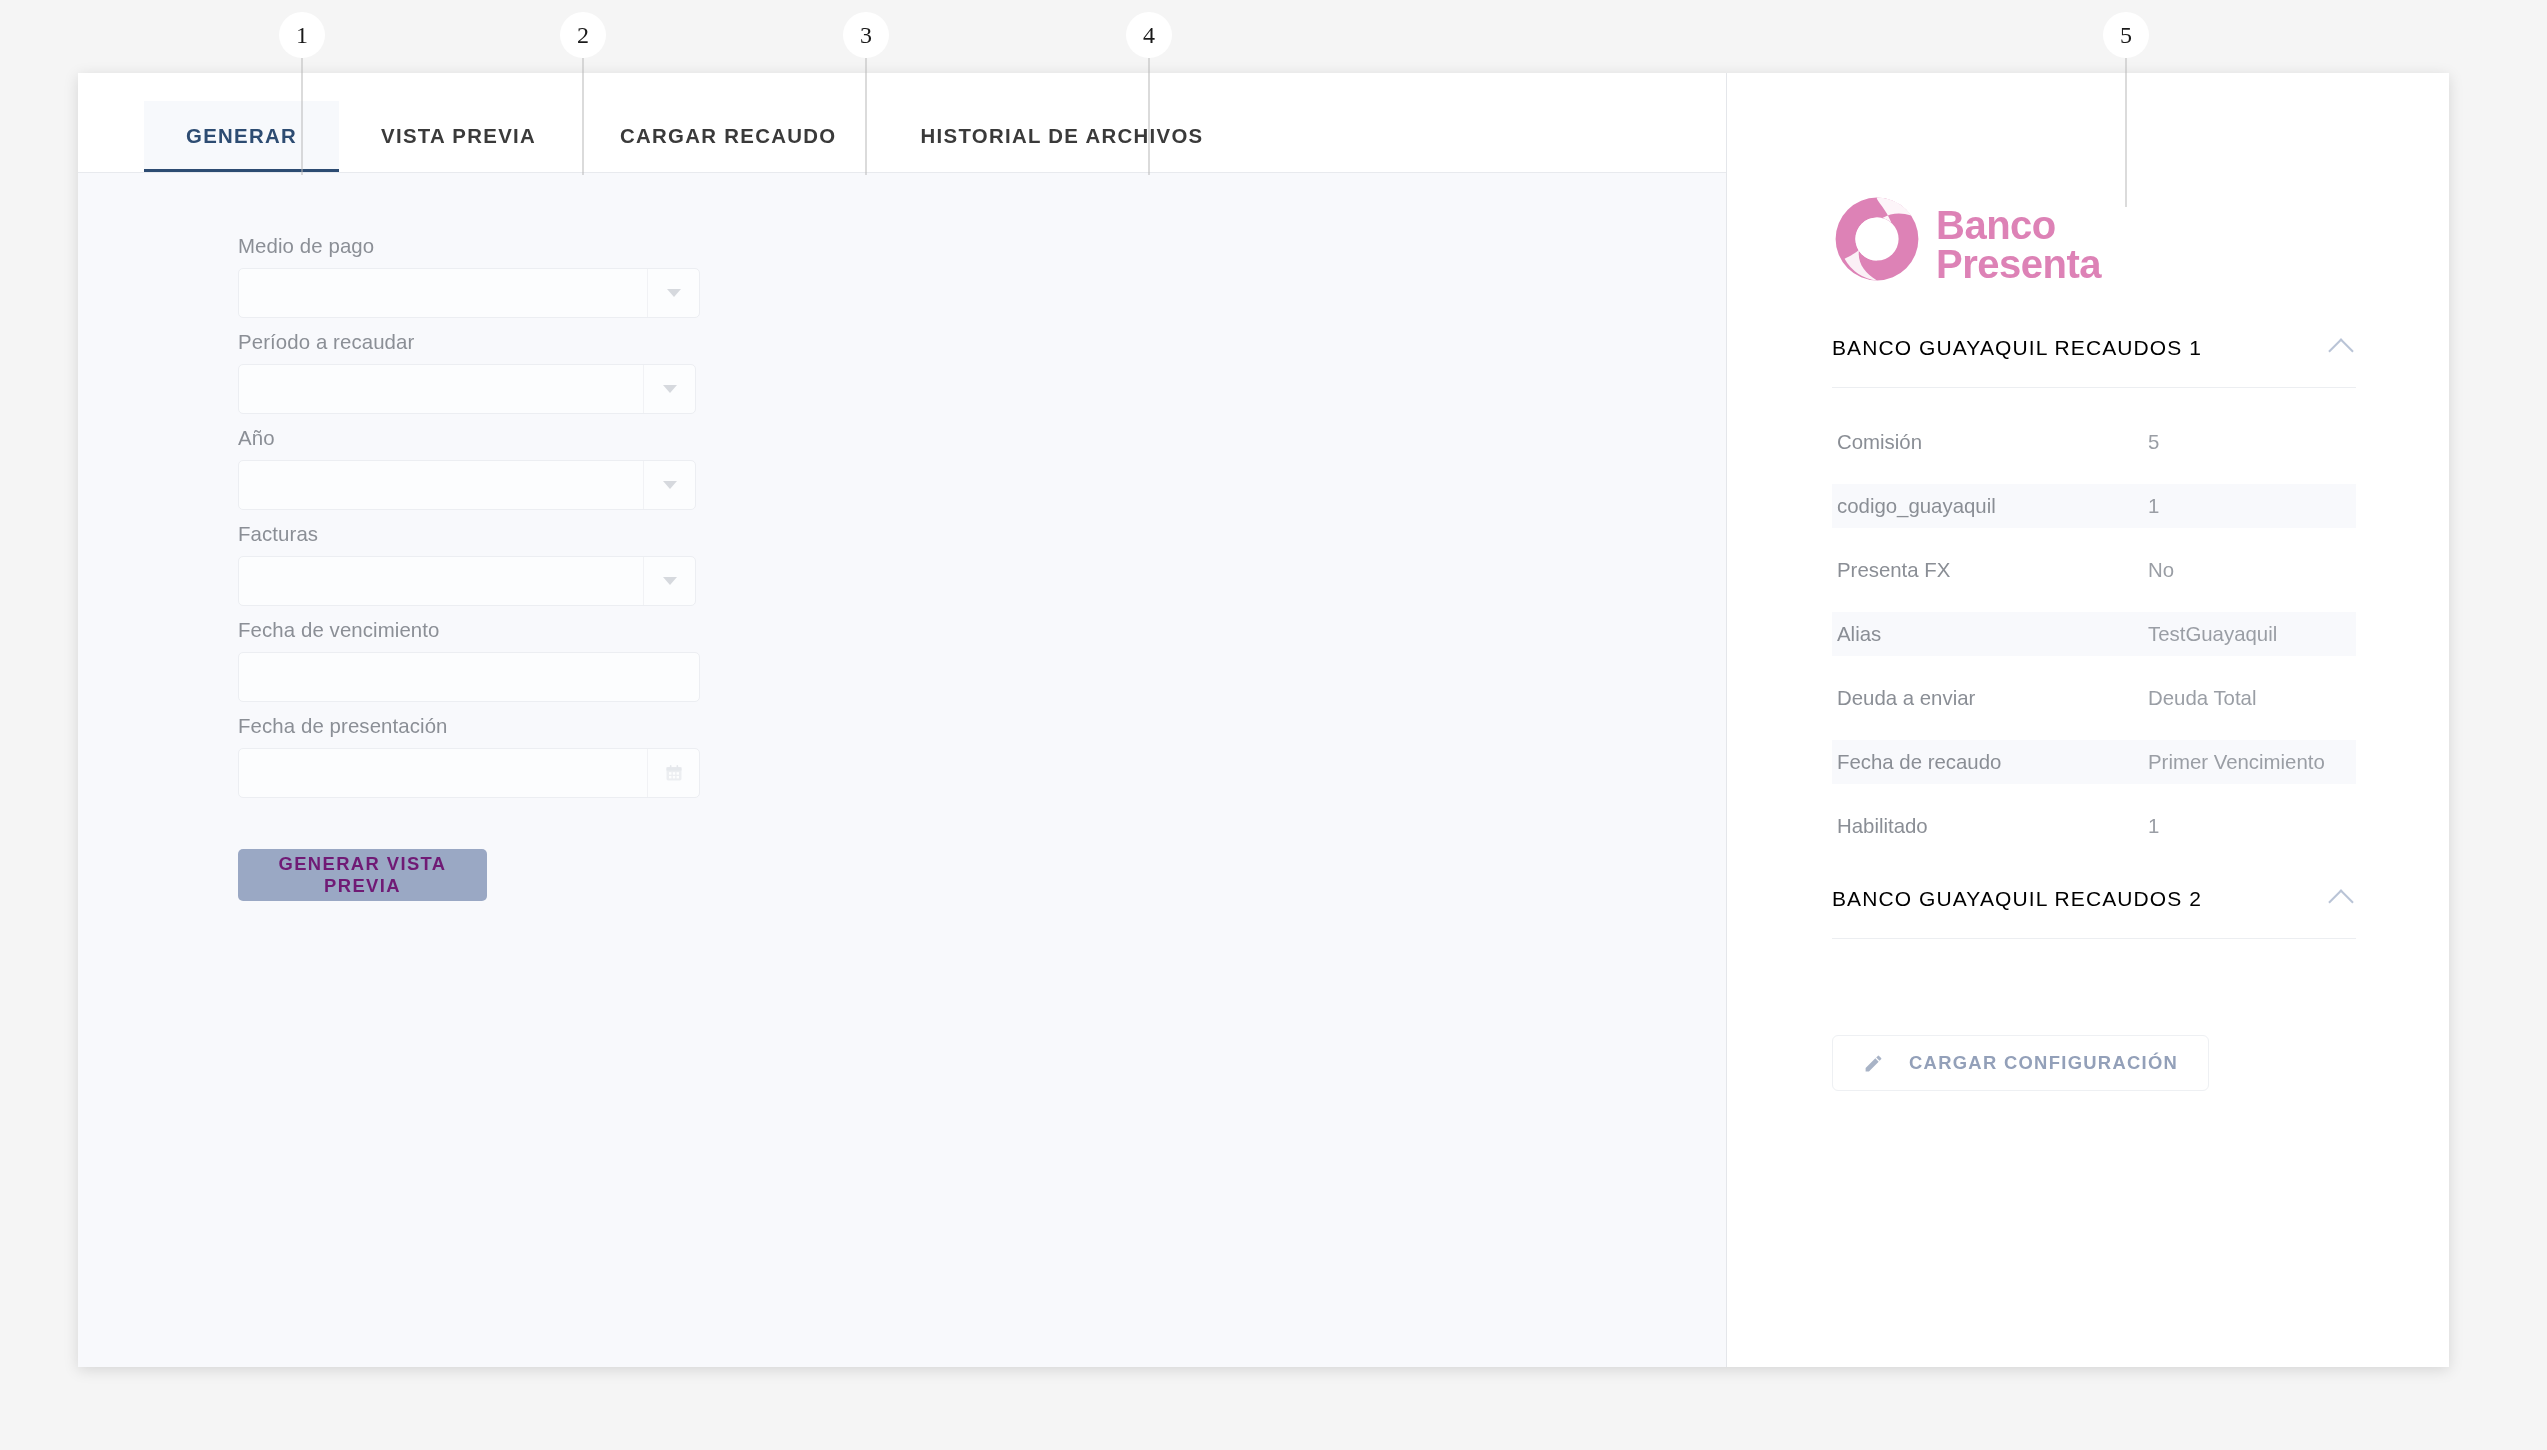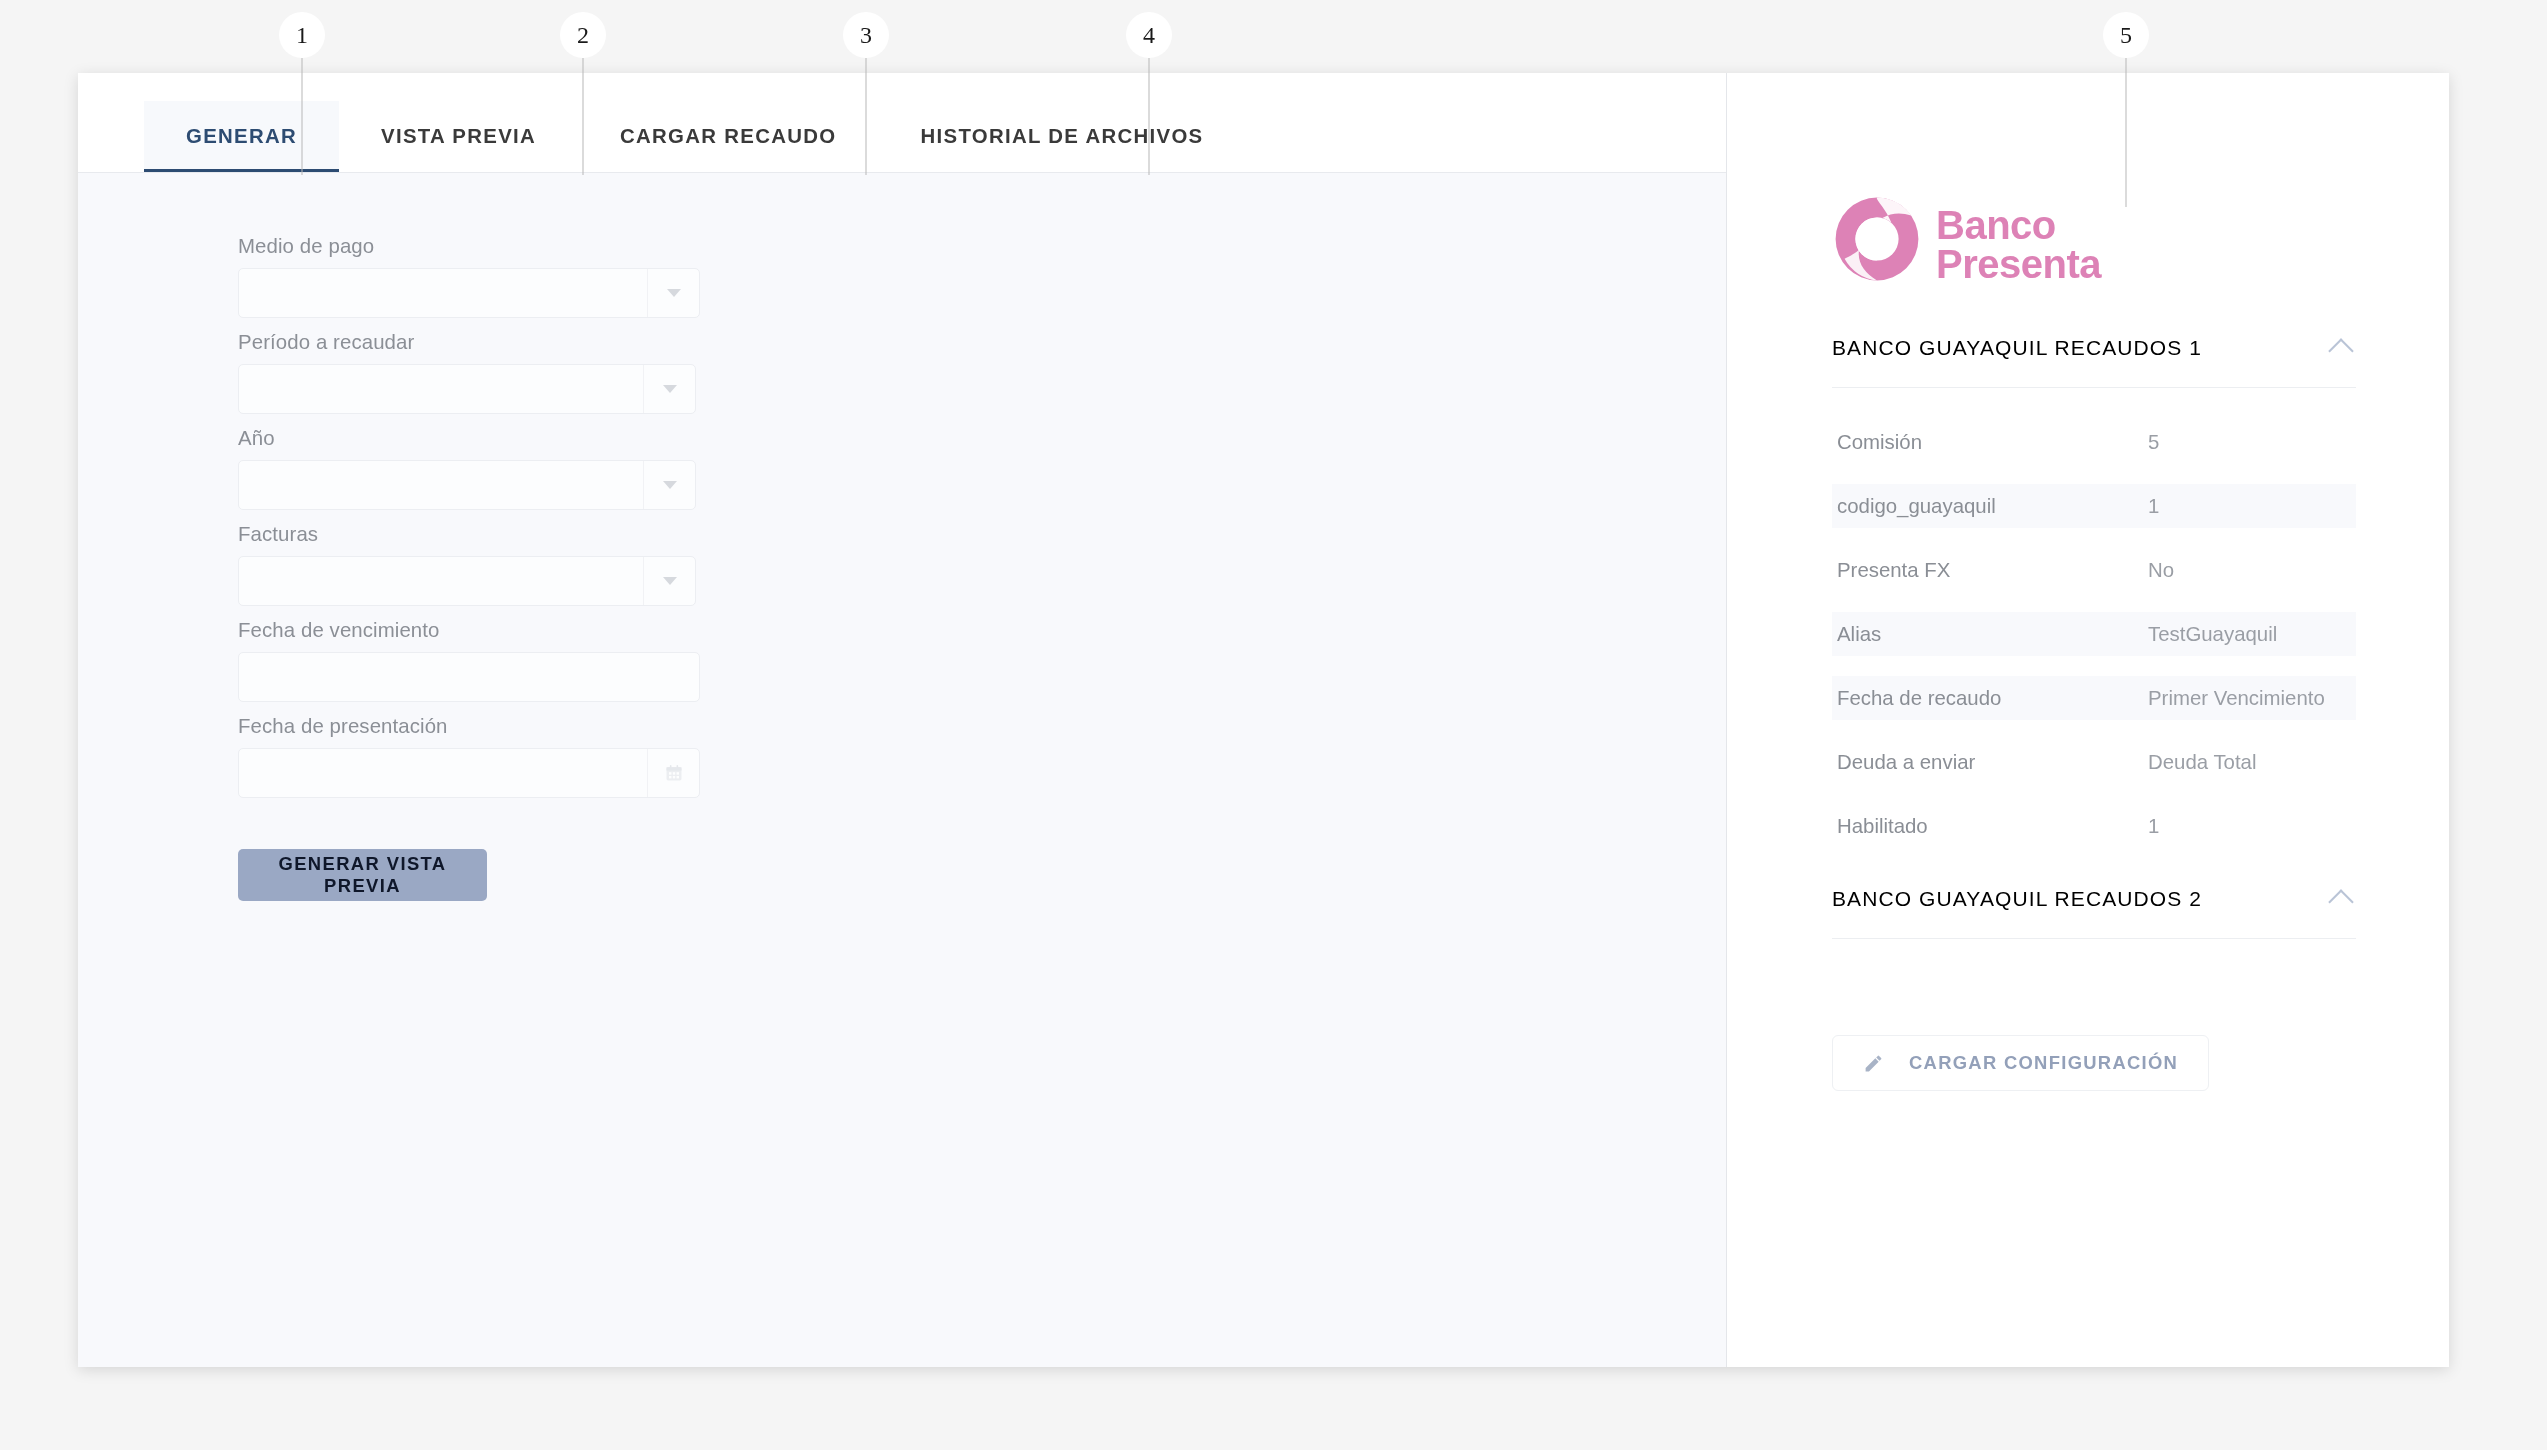--- a/index.html
+++ b/index.html
@@ -146,21 +146,21 @@
     border-right: 7px solid transparent;
     border-top: 8px solid #d6d9de;
   }
   .cal-icon { opacity: .55; }
 
   #generate-btn {
     margin-top: 38px;
     width: 249px;
     height: 52px;
     background: #9aa8c4;
-    color: #0f172a;
+    color: #701a75;
     border: none;
     border-radius: 5px;
     font-family: inherit;
     font-size: 18.4px;
     font-weight: 700;
     letter-spacing: 1.4px;
     cursor: pointer;
   }
 
   
@@ -358,27 +358,27 @@
               <div class="cell-value">1</div>
             </div>
             <div class="row">
               <div class="cell-label">Presenta FX</div>
               <div class="cell-value">No</div>
             </div>
             <div class="row alt">
               <div class="cell-label">Alias</div>
               <div class="cell-value">TestGuayaquil</div>
             </div>
+            <div class="row">
+              <div class="cell-label">Deuda a enviar</div>
+              <div class="cell-value">Deuda Total</div>
+            </div>
             <div class="row alt">
               <div class="cell-label">Fecha de recaudo</div>
               <div class="cell-value">Primer Vencimiento</div>
-            </div>
-            <div class="row">
-              <div class="cell-label">Deuda a enviar</div>
-              <div class="cell-value">Deuda Total</div>
             </div>
             <div class="row">
               <div class="cell-label">Habilitado</div>
               <div class="cell-value">1</div>
             </div>
           </div>
         </div>
         <div id="section2">
           <div class="section-head">
             <span class="section-title">BANCO GUAYAQUIL RECAUDOS 2</span>

